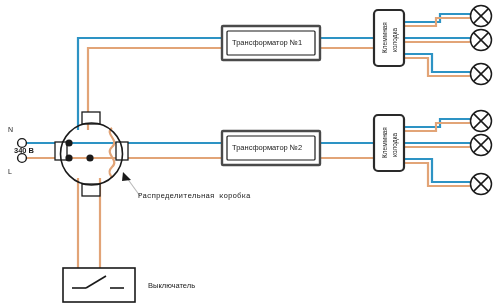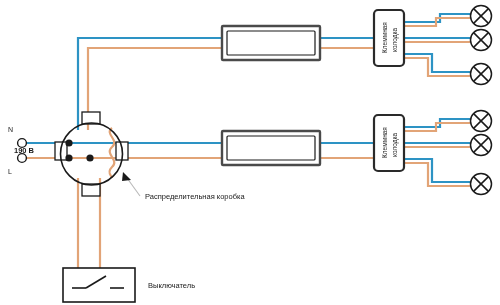--- a/index.html
+++ b/index.html
@@ -178,29 +178,31 @@
 
     <g>
       <line x1="140" y1="196" x2="127" y2="178" stroke="#b9b9b9" stroke-width="1.1"></line>
       <polygon points="123,172 131,180 122,181" fill="#1a1a1a"></polygon>
     </g>
 
   </svg>
 
   <div class="lbl lbl-tiny" style="left:8px; top:126px;">N</div>
 
-  <div class="lbl lbl-small lbl-bold" style="left:14px; top:146px;">190 B</div>
+  <div class="lbl lbl-small lbl-bold" style="left:14px; top:146px;">340 B</div>
 
   <div class="lbl lbl-tiny" style="left:8px; top:168px;">L</div>
 
-
+  <div class="lbl lbl-small" style="left:232px; top:38px;">Трансформатор №1</div>
+
+  <div class="lbl lbl-small" style="left:232px; top:143px;">Трансформатор №2</div>
 
   <div class="vert-label" style="left:381px; top:14px; height:48px;">Клеммная</div>
   <div class="vert-label" style="left:391px; top:18px; height:44px;">колодка</div>
 
   <div class="vert-label" style="left:381px; top:119px; height:48px;">Клеммная</div>
   <div class="vert-label" style="left:391px; top:123px; height:44px;">колодка</div>
 
-  <div class="lbl lbl-small" style="left:145px; top:192px;">Распределительная коробка</div>
+  <div class="lbl lbl-small" style="left:138px; top:192px;font-family:Liberation Mono, monospace;">Распределительная коробка</div>
 
   <div class="lbl lbl-small" style="left:148px; top:281px;text-align:right;">Выключатель</div>
 
 </div>
 
 </body></html>

